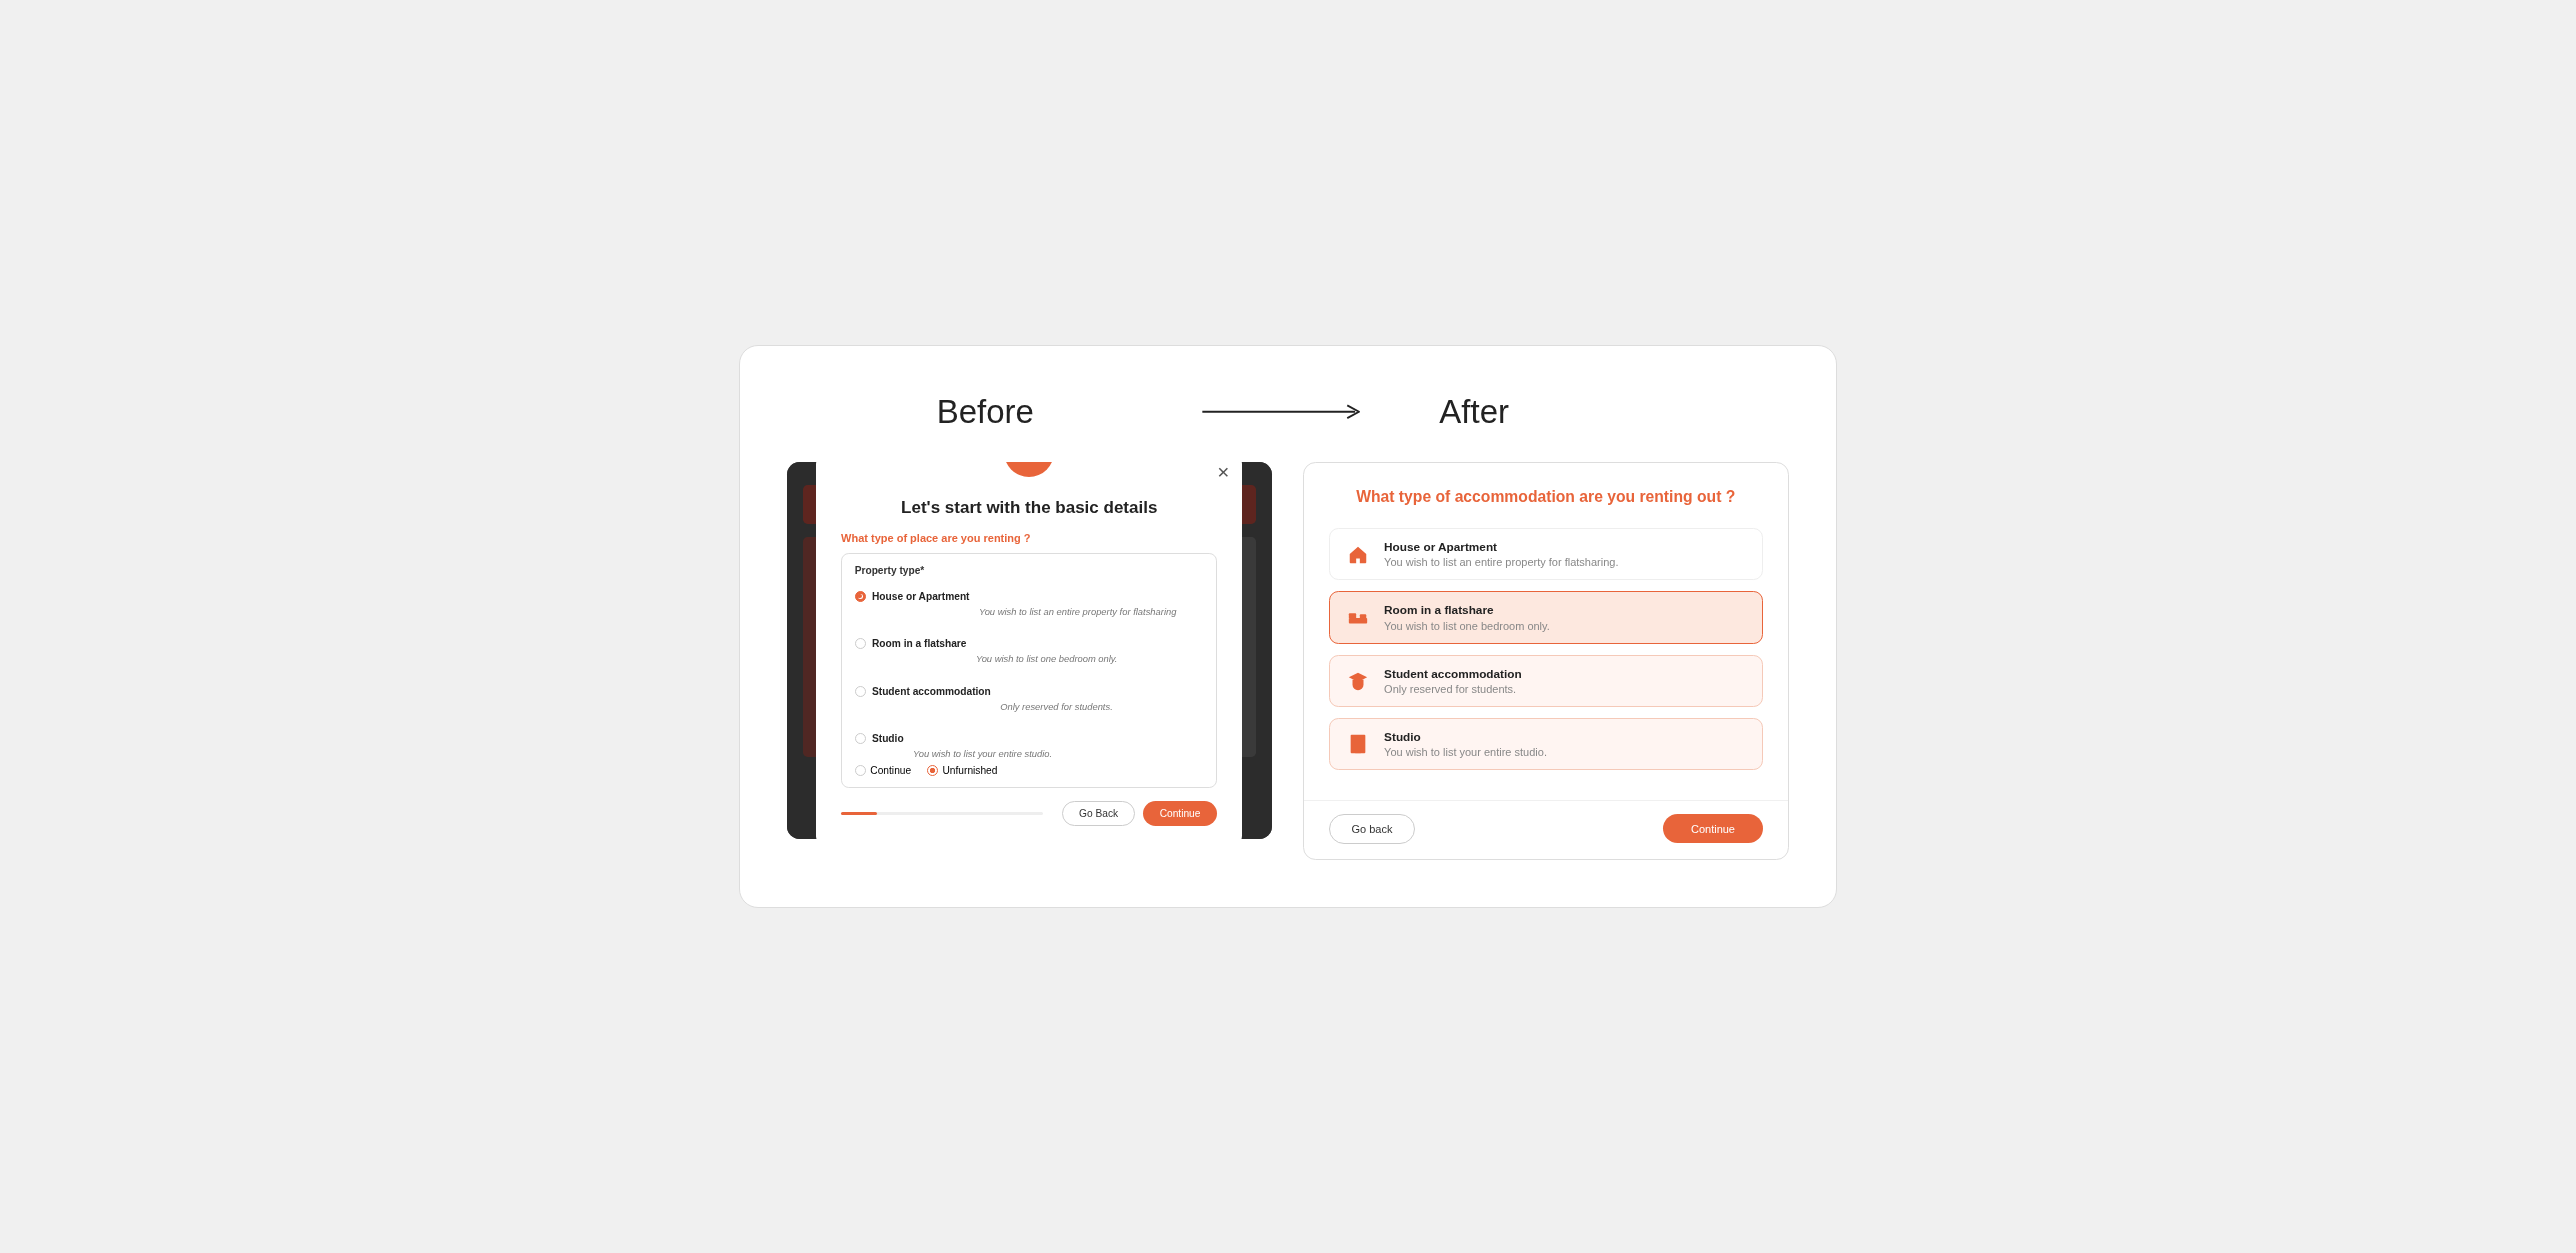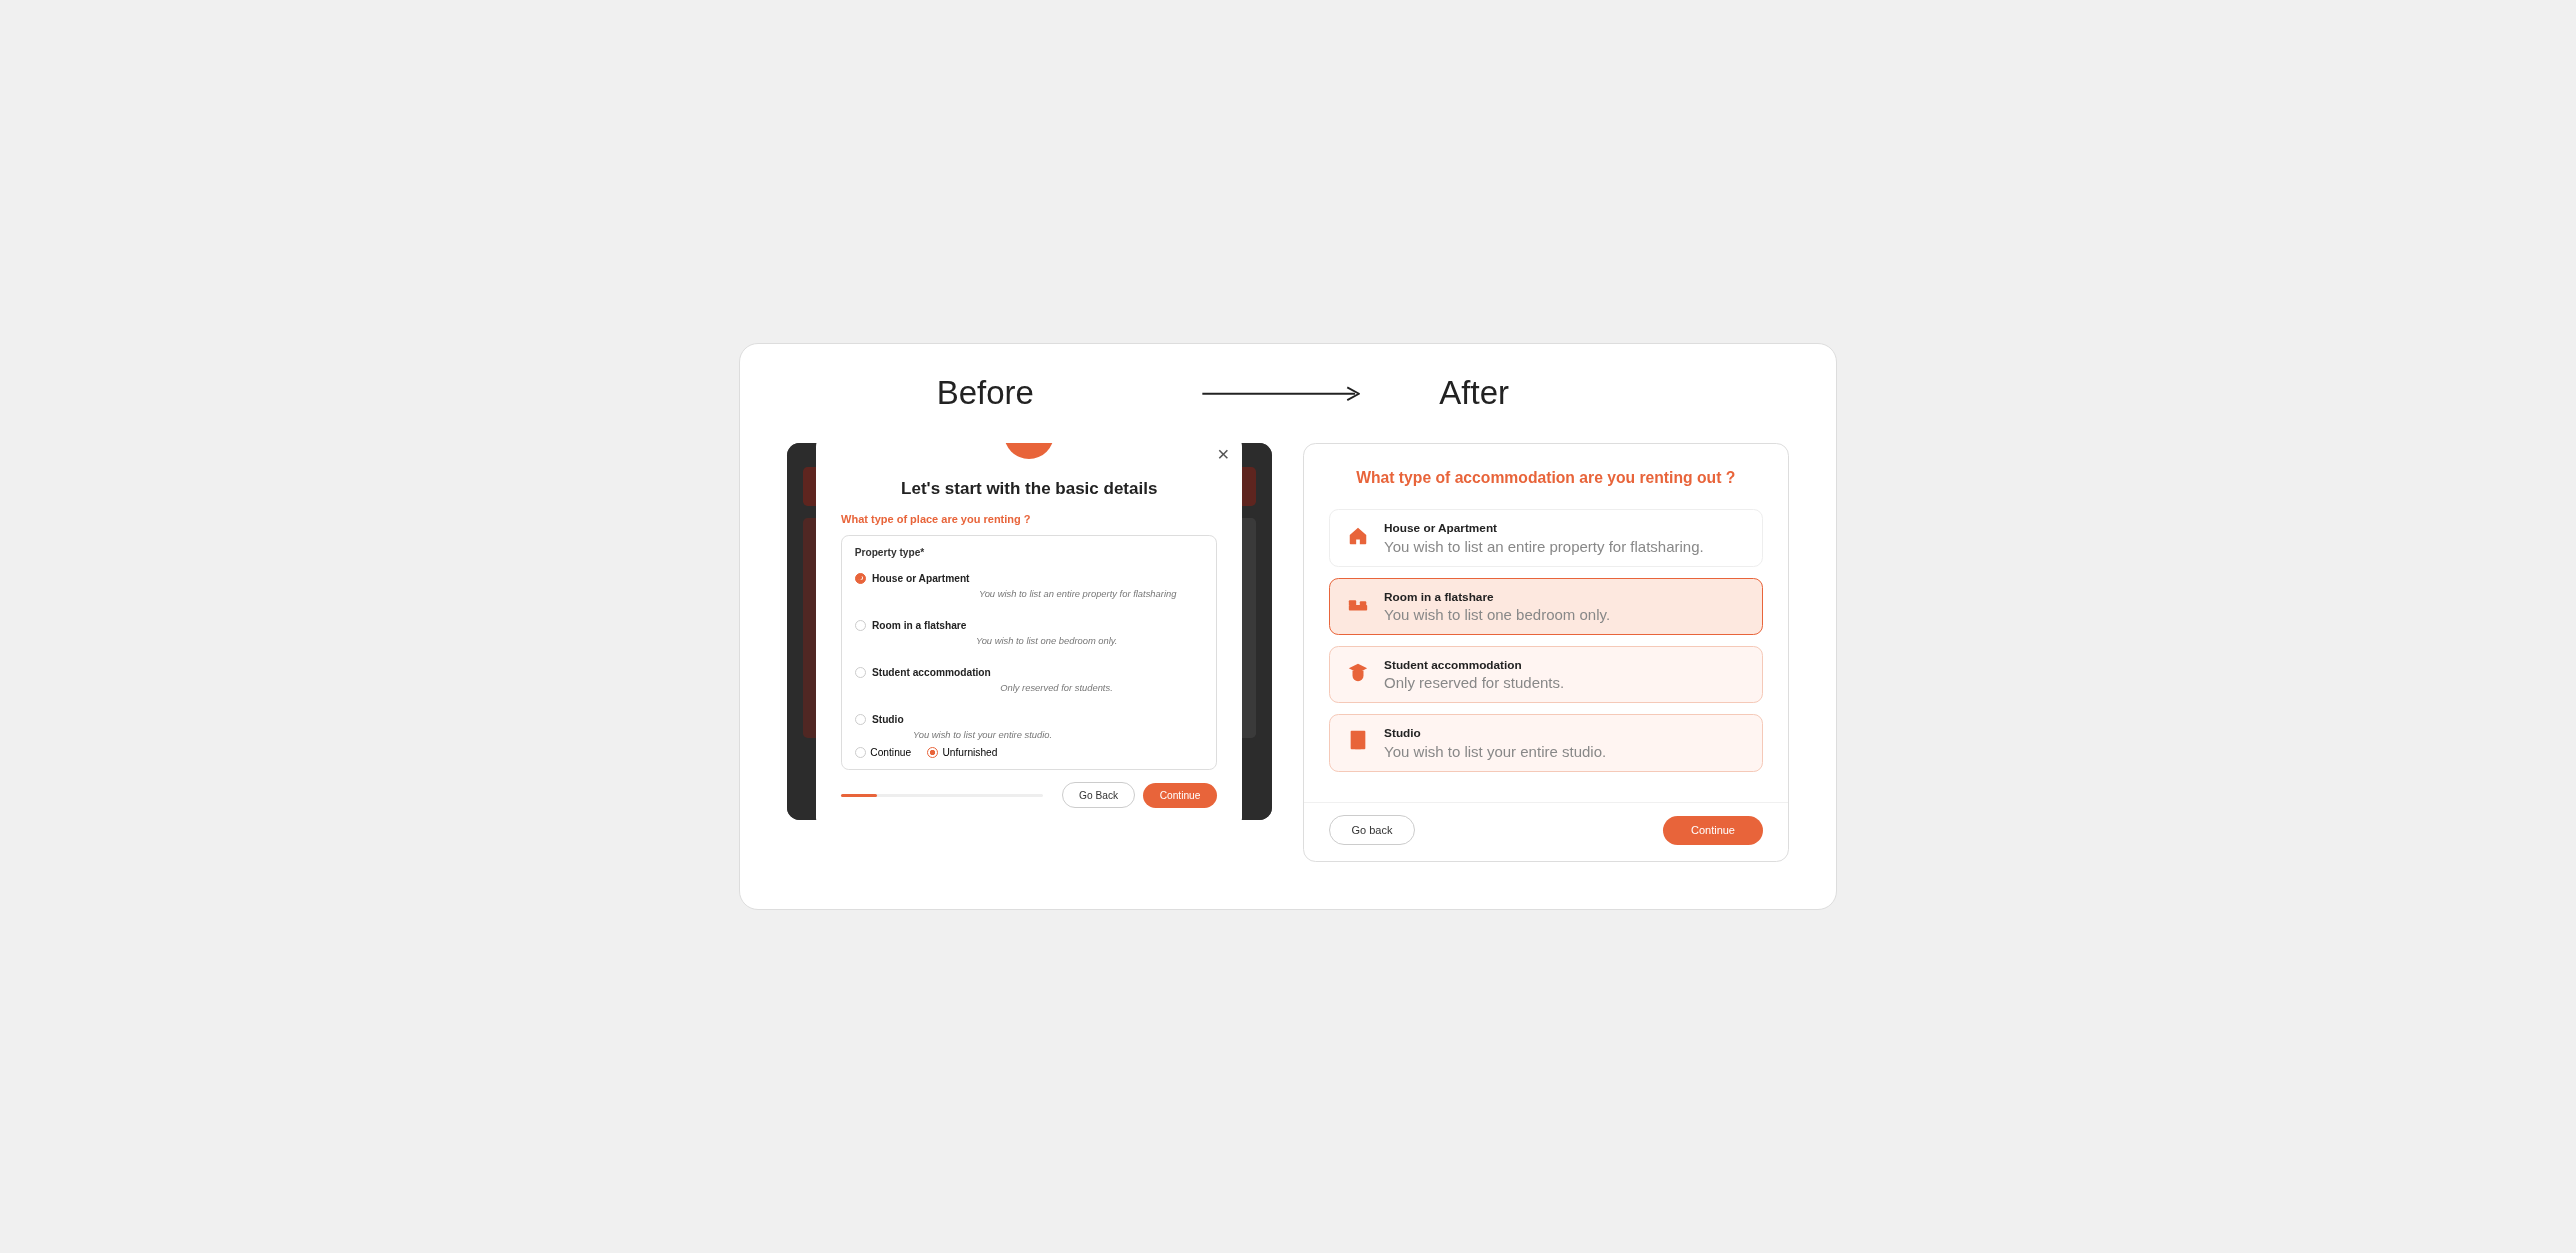--- a/index.html
+++ b/index.html
@@ -11,21 +11,21 @@
       align-items: center;
       min-height: 100vh;
       padding: 31px;
     }
     .outer-card {
       background: #fff;
       border-radius: 19px;
       border: 0.8px solid #ddd;
       width: 100%;
       max-width: 1098px;
-      padding: 30px 47px 47px 47px;
+      padding: 47px 47px 47px 47px;
     }
     .top-labels {
       display: flex;
       align-items: center;
       justify-content: space-between;
       margin-bottom: 31px;
       padding: 0 47px;
     }
     .label-before {
       font-size: 33px;
@@ -348,21 +348,21 @@
     .option-text-block {
       flex: 1;
     }
     .option-title {
       font-size: 11.8px;
       font-weight: 700;
       color: #222;
       margin-bottom: 2.4px;
     }
     .option-desc {
-      font-size: 15px;
+      font-size: 11px;
       color: #888;
     }
     .after-footer {
       display: flex;
       justify-content: space-between;
       align-items: center;
       padding: 12.6px 25px 15.7px;
       border-top: 0.8px solid #f0f0f0;
     }
     .btn-go-back-after {

